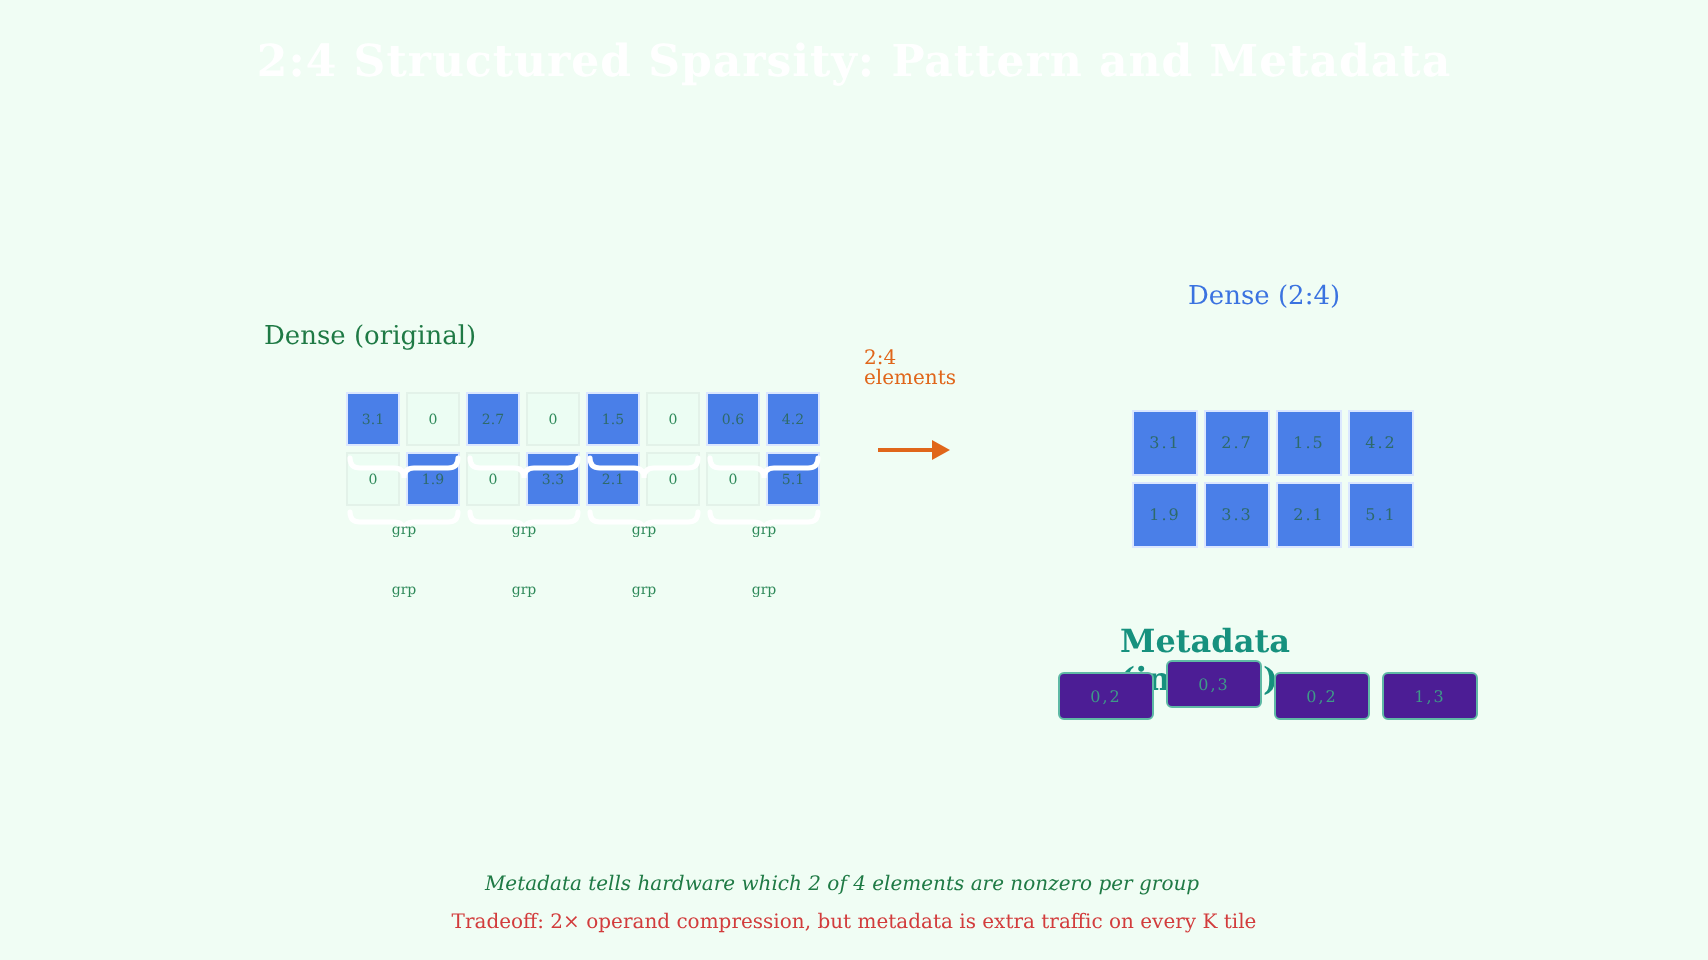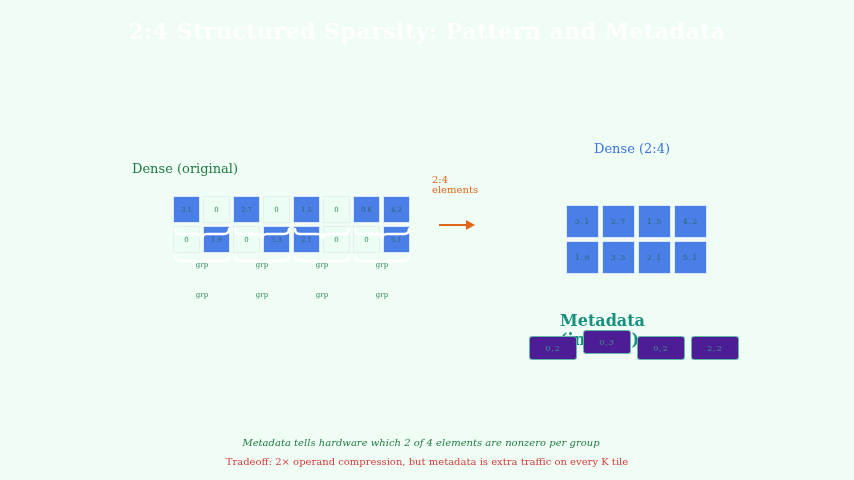--- a/index.html
+++ b/index.html
@@ -134,17 +134,17 @@
   <div class="pcell" style="left:602px;top:241px">3.3</div>
   <div class="pcell" style="left:638px;top:241px">2.1</div>
   <div class="pcell" style="left:674px;top:241px">5.1</div>
 </div>
 
 <div class="abs meta-title">Metadata (indices)</div>
 <div>
   <div class="meta-box" style="left:529px;top:336px">0,2</div>
   <div class="meta-box" style="left:583px;top:330px">0,3</div>
   <div class="meta-box" style="left:637px;top:336px">0,2</div>
-  <div class="meta-box" style="left:691px;top:336px">2,2</div>
+  <div class="meta-box" style="left:691px;top:336px">1,3</div>
 </div>
 
 <div class="abs footer1">Metadata tells hardware which 2 of 4 elements are nonzero per group</div>
 <div class="abs footer2">Tradeoff: 2× operand compression, but metadata is extra traffic on every K tile</div>
 
 </body></html>

